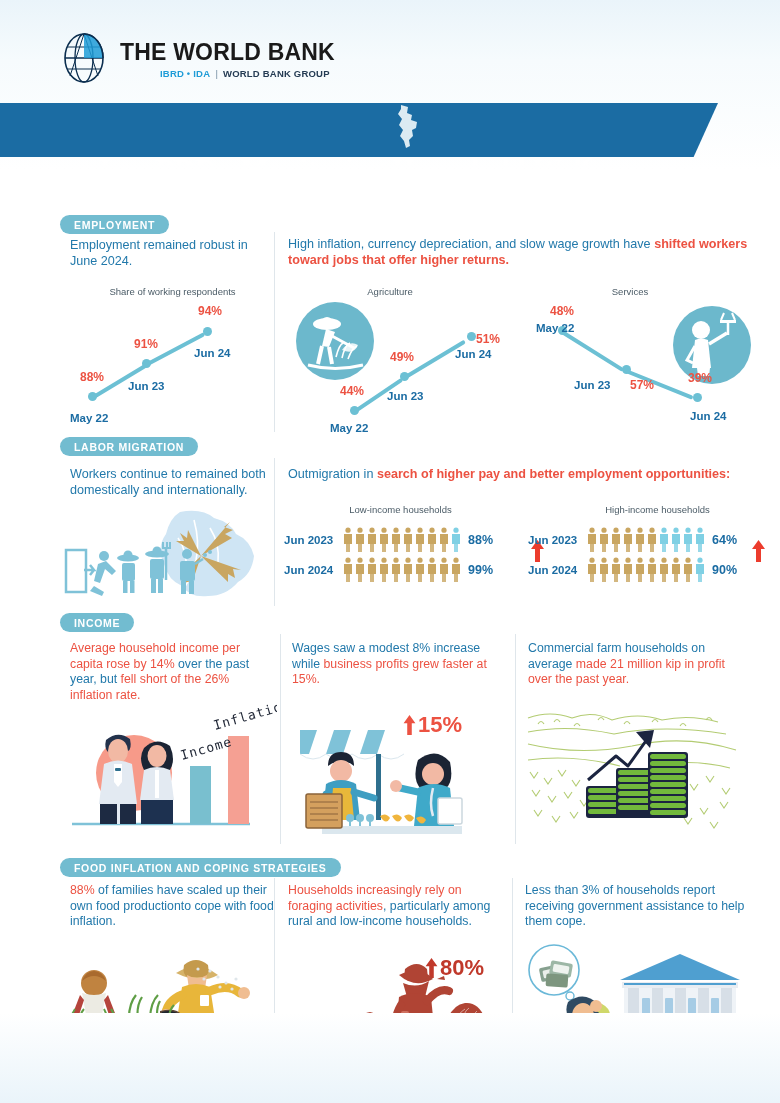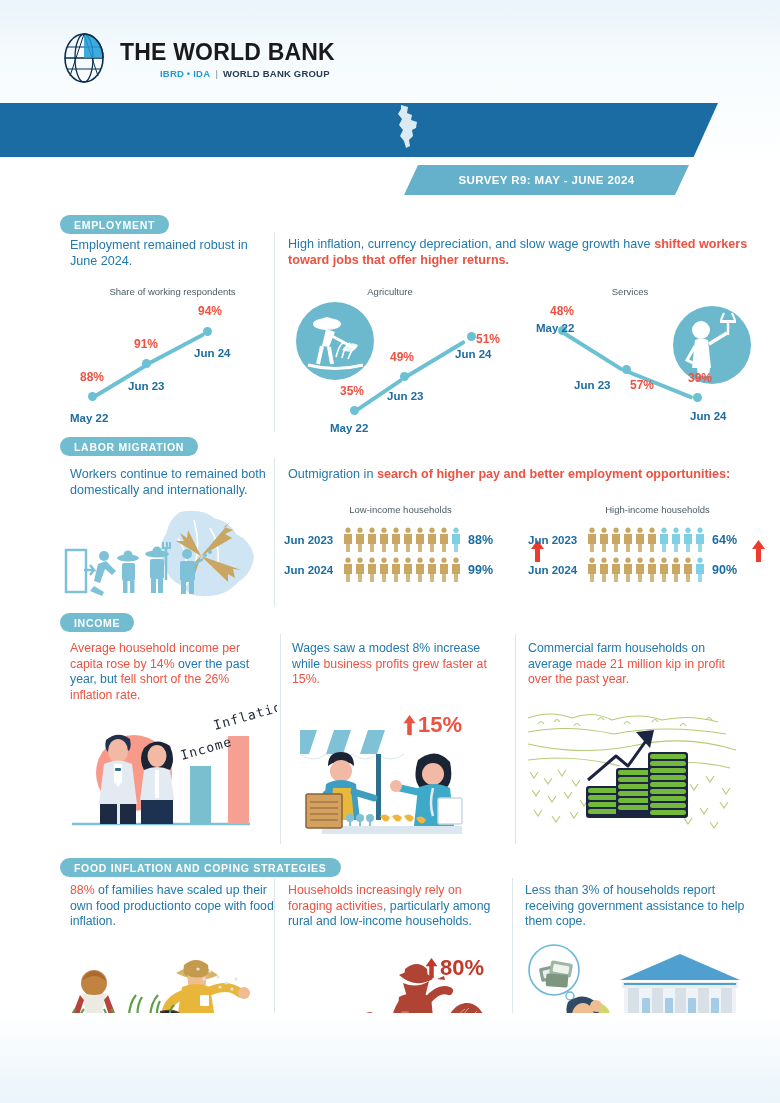--- a/index.html
+++ b/index.html
@@ -120,23 +120,20 @@
 
   <div class="banner-wrap">
     <div class="banner-main">
       <span>
         <svg class="banner-flag" viewBox="0 0 34 46">
           <path d="M9 2 L16 4 L15 10 L20 12 L19 17 L25 19 L24 25 L20 27 L21 33 L17 37 L18 43 L14 45 L12 38 L8 33 L11 27 L7 22 L10 16 L6 11 L9 6 Z" fill="#dbeaf2"></path>
         </svg>
       </span>
       <span class="banner-title">Lao PDR - Monitoring Household Welfare</span>
     </div>
-    <div class="banner-sub">
-      <span>SURVEY R9: MAY - JUNE 2024</span>
-    </div>
   </div>
 
   <div class="badge" style="left:60px; top:215px;">
     <span>EMPLOYMENT</span>
   </div>
 
   <div class="vdiv" style="left:274px; top:232px; height:200px;"></div>
 
   <div class="lead" style="position:absolute; left:70px; top:237px; width:195px;">
     <span>Employment remained robust in June 2024.</span>
@@ -173,21 +170,21 @@
         <path d="M26 44 L22 62 M33 45 L36 62" stroke="#ffffff" stroke-width="4"></path>
         <path d="M40 55 q3 -12 7 -14 M46 56 q3 -13 8 -15 M52 57 q4 -11 9 -13" stroke="#ffffff" stroke-width="1.6" fill="none"></path>
         <path d="M12 63 q27 7 55 0" stroke="#ffffff" stroke-width="3" fill="none"></path>
       </svg>
     </div>
     <div class="seg" style="left:62px; top:110px; width:58px; transform:rotate(-34deg);"></div>
     <div class="seg" style="left:112px; top:76px; width:71px; transform:rotate(-31deg);"></div>
     <div class="dot" style="left:58px; top:106px;"></div>
     <div class="dot" style="left:108px; top:72px;"></div>
     <div class="dot" style="left:175px; top:32px;"></div>
-    <div class="pct" style="left:48px; top:84px;">35%</div>
+    <div class="pct" style="left:48px; top:84px;">44%</div>
     <div class="pct" style="left:98px; top:50px;">49%</div>
     <div class="pct" style="left:184px; top:8px;margin-top:24px;">51%</div>
     <div class="lbl" style="left:38px; top:122px;">May 22</div>
     <div class="lbl" style="left:95px; top:90px;">Jun 23</div>
     <div class="lbl" style="left:163px; top:48px;">Jun 24</div>
   </div>
 
   <div style="position:absolute; left:540px; top:286px; width:180px;" class="chart-cap">Services</div>
   <div style="position:absolute; left:530px; top:300px; width:225px; height:135px;">
     <div class="icon-circle" style="left:143px; top:6px; width:78px; height:78px;">

